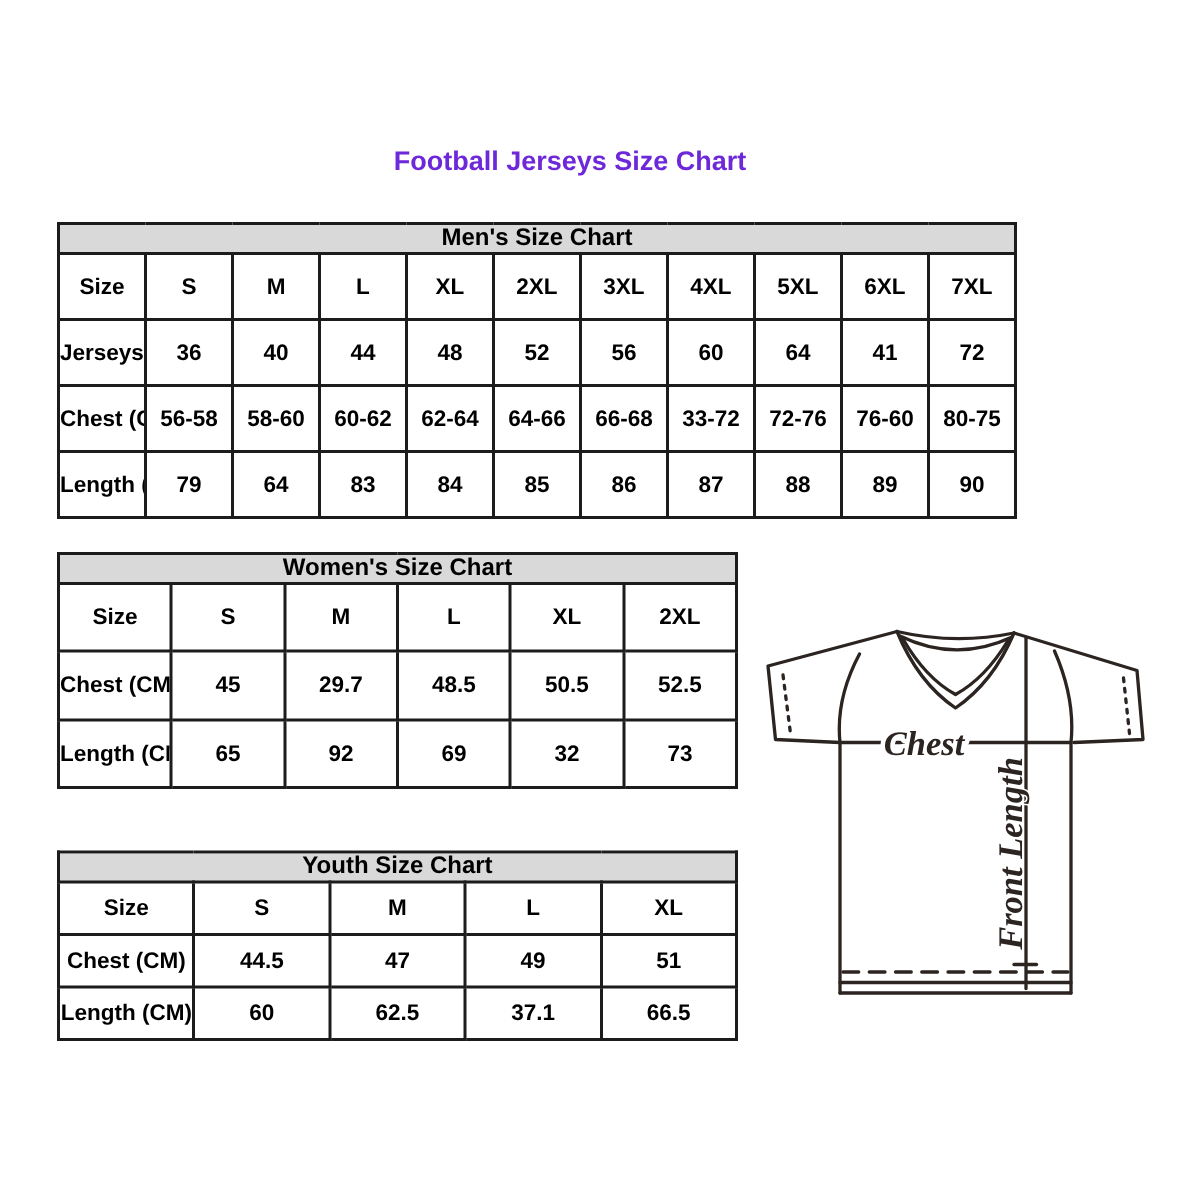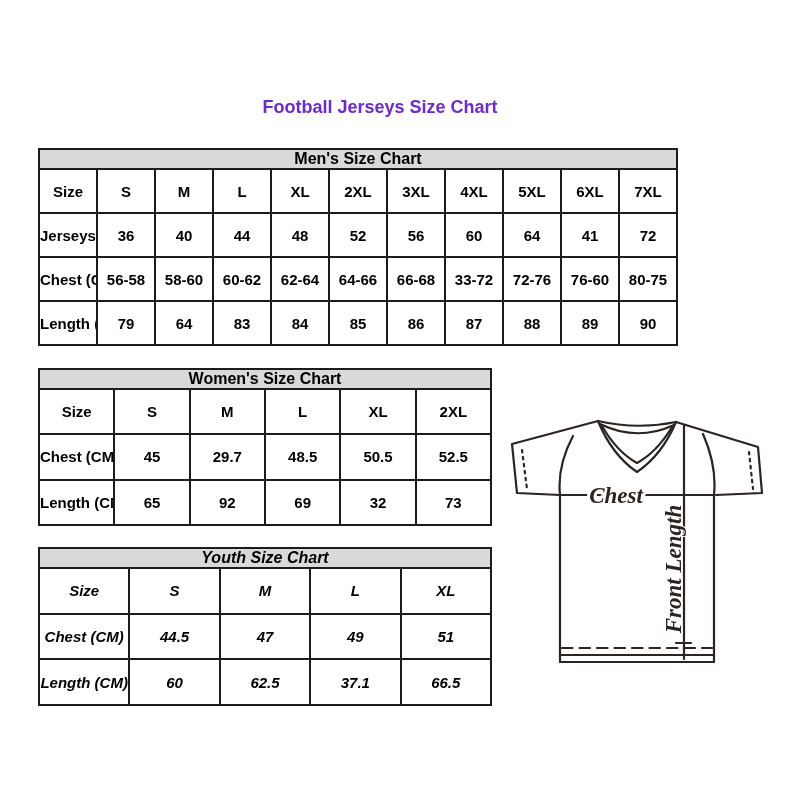--- a/index.html
+++ b/index.html
@@ -22,21 +22,21 @@
     font-weight:bold;font-size:15px;color:#000;padding:0;overflow:hidden;
     white-space:nowrap;
   }
   table.size-table thead th{
     background:#d9d9d9;font-size:16px;
   }
   #men-table{left:38px;top:148px;width:640px;height:198px;}
   #men-table  td:first-child{width:108px;}
   #women-table{left:38px;top:368px;width:454px;height:158px;}
   #women-table td:first-child{width:111px;}
-  #youth-table{left:38px;top:547px;width:454px;height:159px;font-style:italic;}
+  #youth-table{left:38px;top:567px;width:454px;height:127px;}
   #youth-table td:first-child{width:111px;}
   #jersey-svg{position:absolute;left:498px;top:398px;}
   .jersey-label{
     font-family:"Liberation Serif",serif;
     font-style:italic;font-weight:bold;
   }
 </style>
 </head>
 <body>
 

